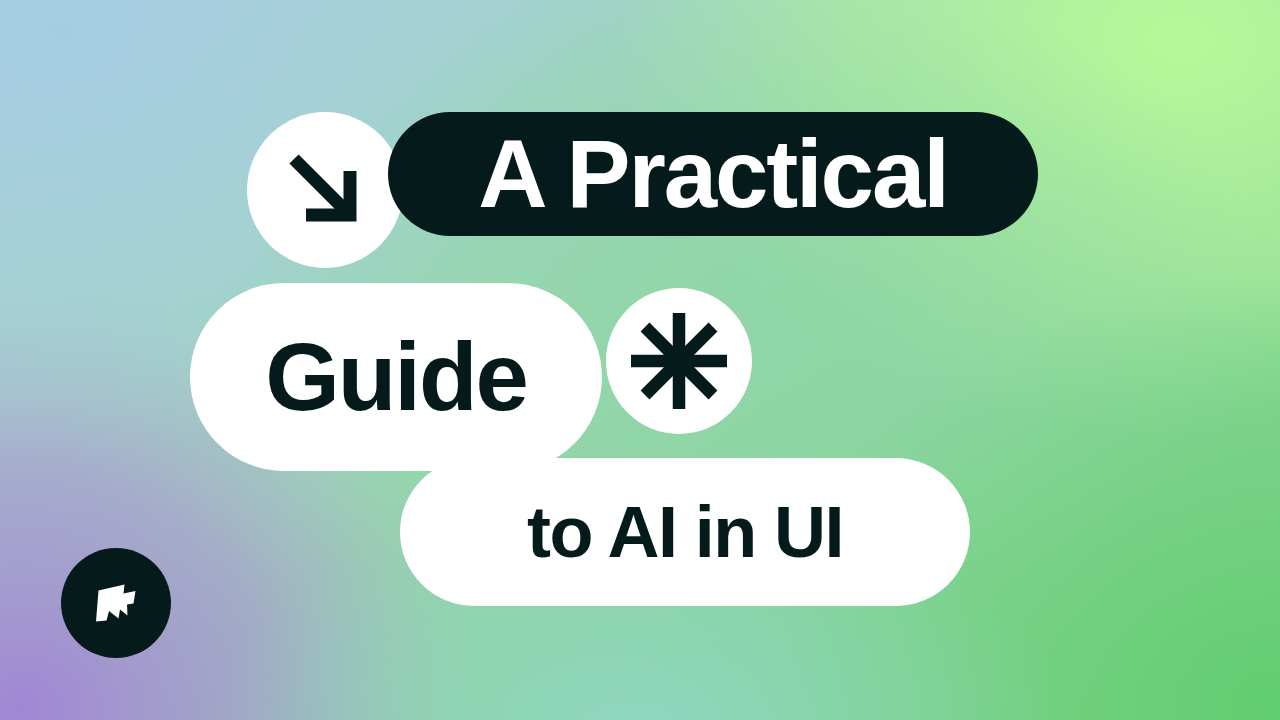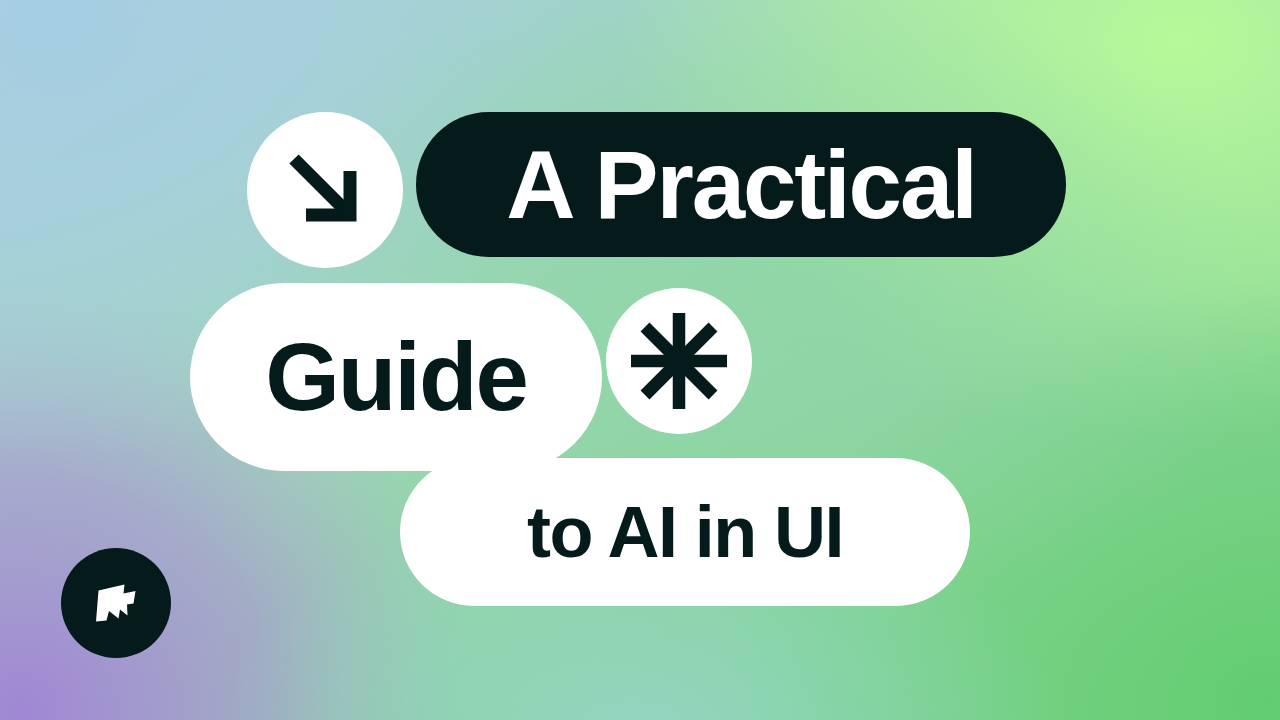--- a/index.html
+++ b/index.html
@@ -45,24 +45,24 @@
   .pill-text {
     font-family: "Liberation Sans", sans-serif;
     font-weight: 700;
     letter-spacing: -0.022em;
     line-height: 1;
     display: block;
   }
 
   
   #row1-pill {
-    left: 416px;
+    left: 388px;
     top: 112px;
     width: 650px;
-    height: 145px;
+    height: 124px;
     background: #041a1b;
   }
   #row1-pill .pill-text {
     color: #ffffff;
     font-size: 96px;
   }
 
   
   #arrow-badge {
     left: 247px;

